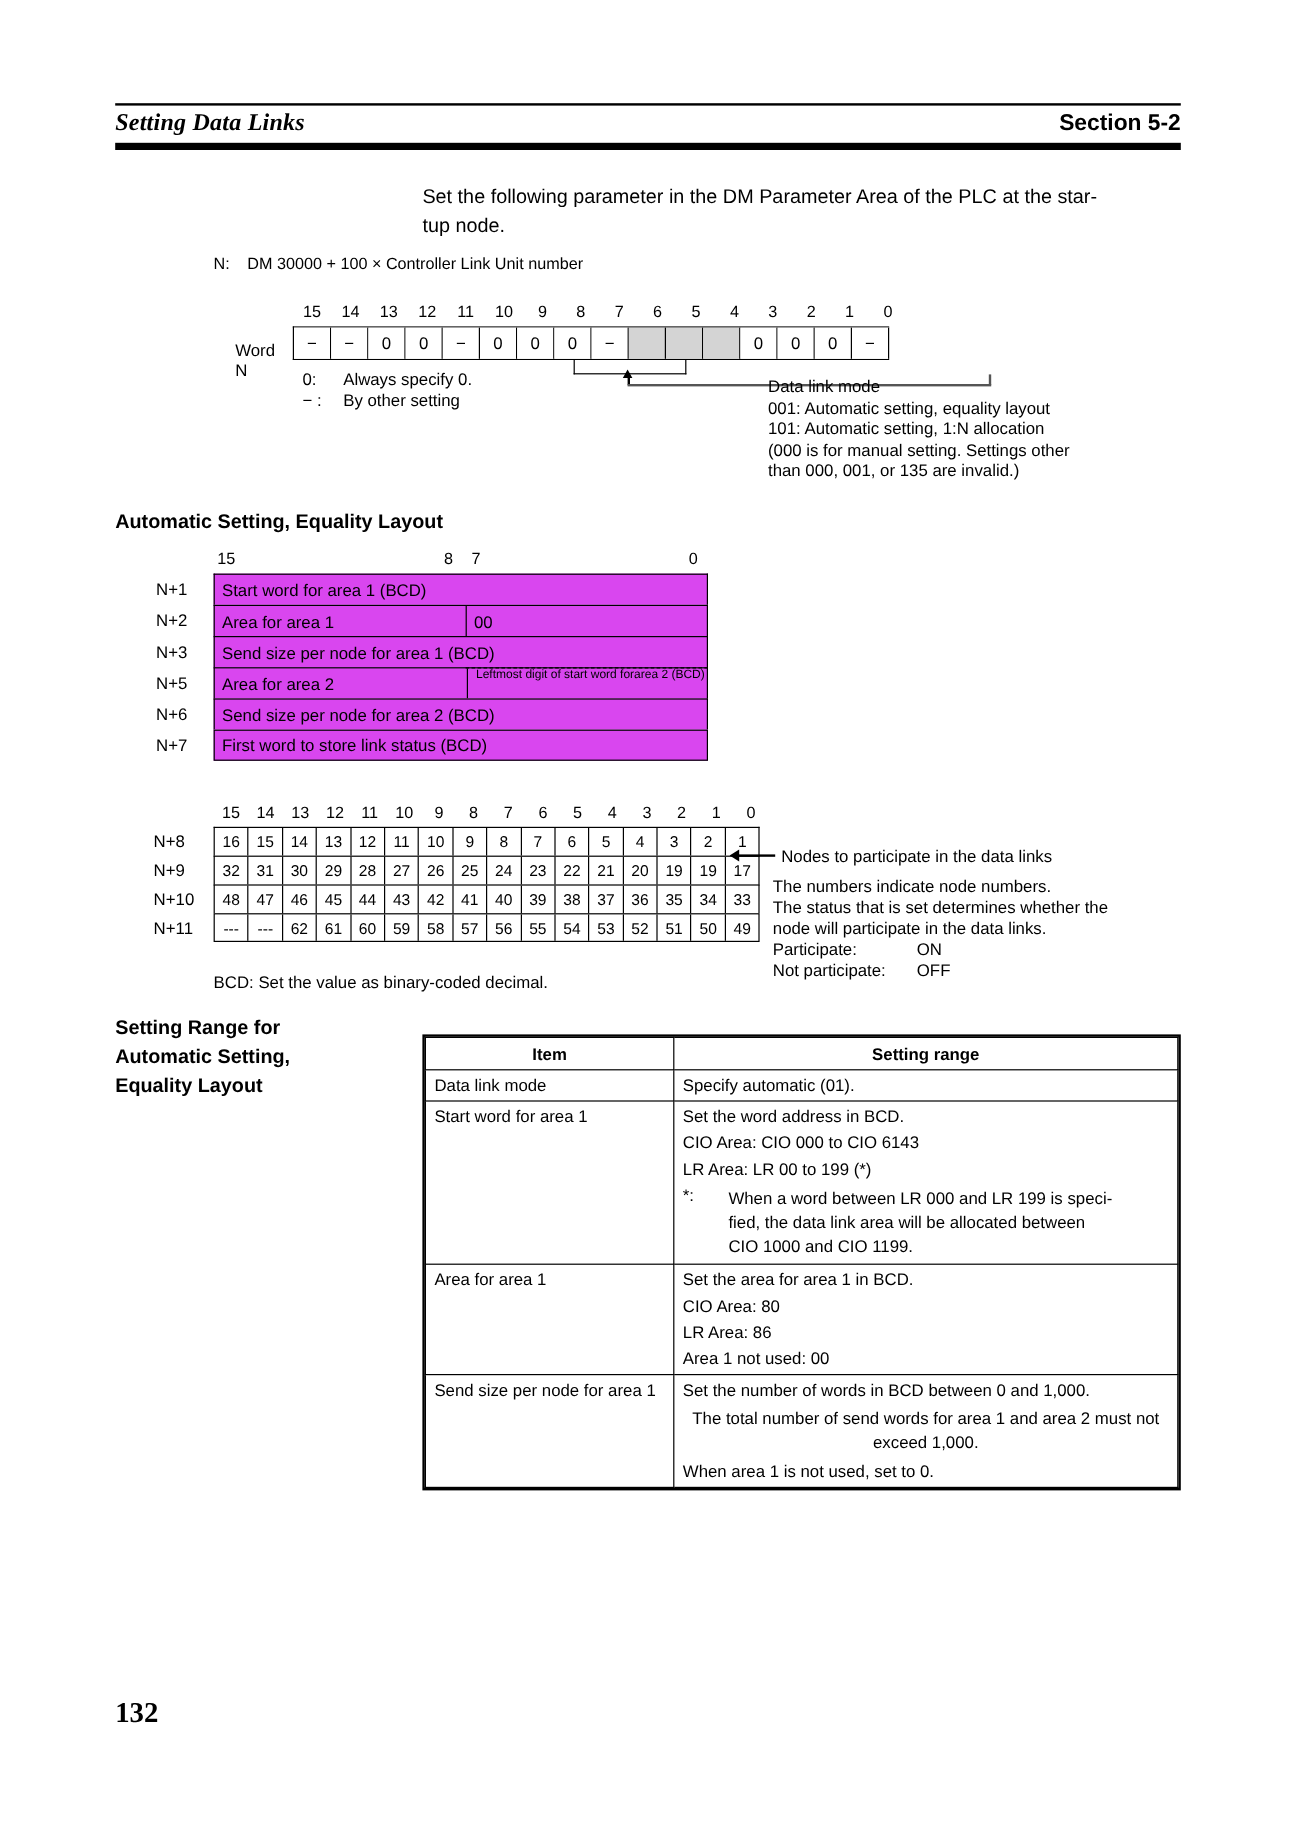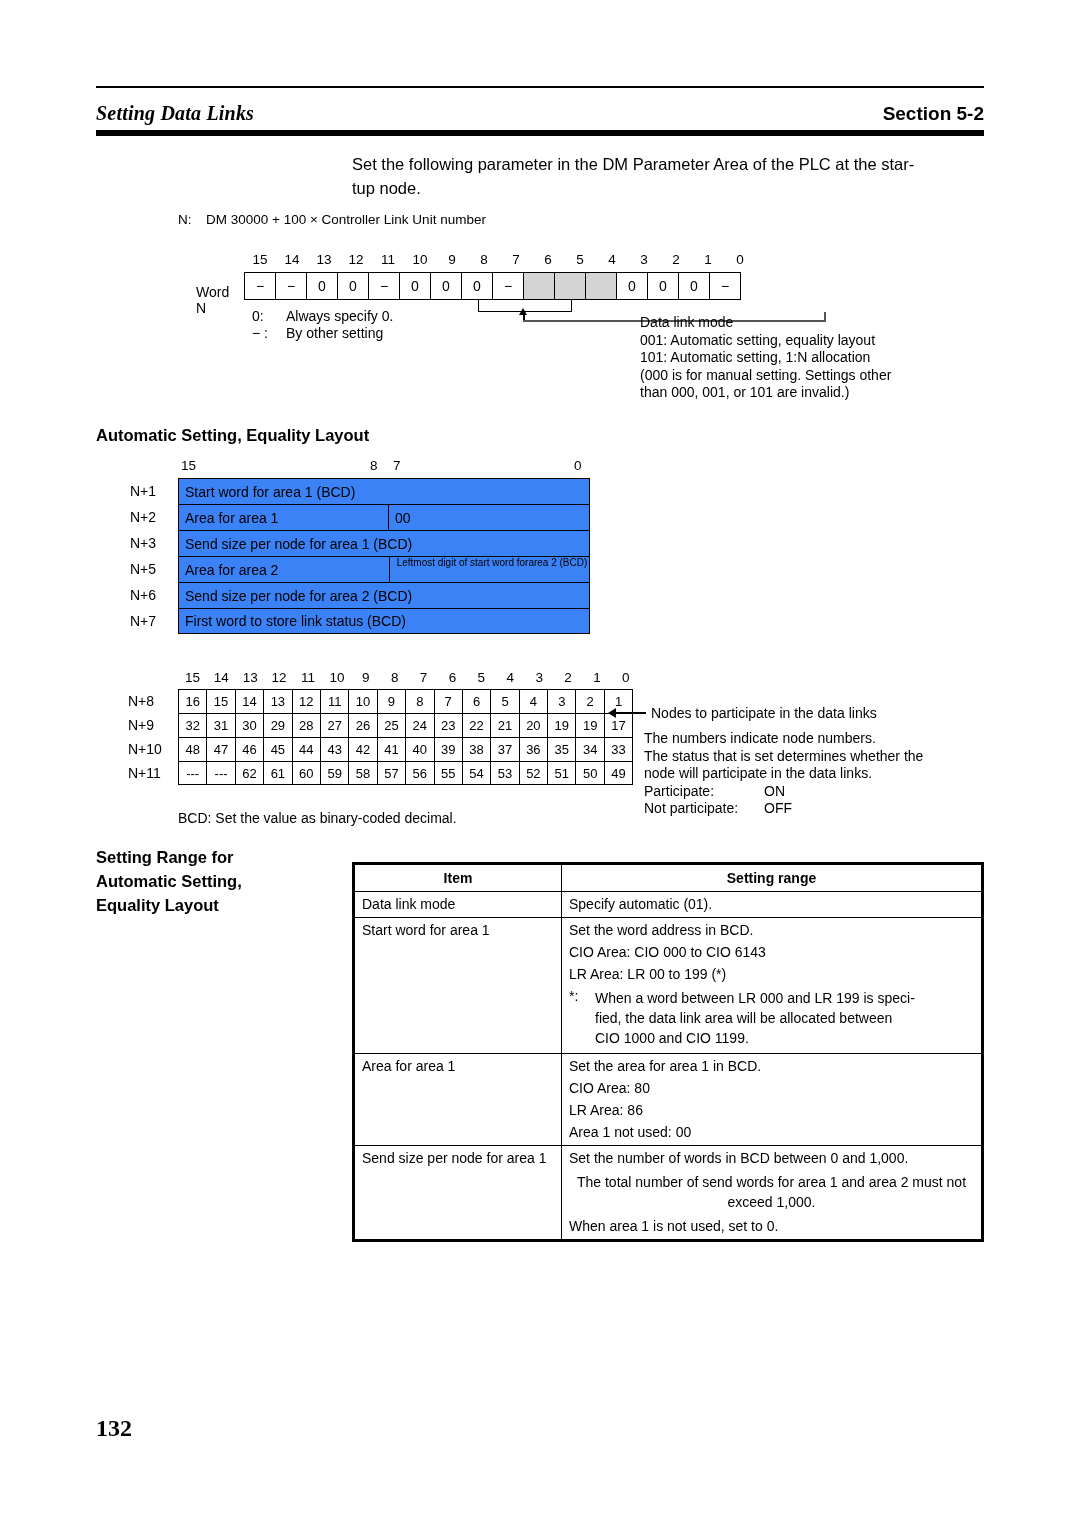--- a/index.html
+++ b/index.html
@@ -31,21 +31,21 @@
   .rule-thick {
     height: 6px;
     background: #000;
     width: 100%;
     margin-top: 2px;
   }
   .header-row {
     display: flex;
     justify-content: space-between;
     align-items: baseline;
-    padding: 14px 0 3px 0;
+    padding: 3px 0 3px 0;
   }
   .header-left {
     font-family: "Liberation Serif", serif;
     font-weight: bold;
     font-style: italic;
     font-size: 20px;
     letter-spacing: 0.2px;
   }
   .header-right {
     font-family: "Liberation Sans", sans-serif;
@@ -228,21 +228,21 @@
     justify-content: flex-start;
     padding-left: 2px;
     box-sizing: border-box;
   }
   .wt-box {
     width: 412px;
     border: 1.5px solid #000;
     border-bottom: none;
     display: flex;
     box-sizing: border-box;
-    background: #3b82f6;
+    background: #d946ef;
   }
   .wt-row:last-child .wt-box { border-bottom: 1.5px solid #000; }
   .wt-full {
     flex: 1;
     display: flex;
     align-items: center;
     padding-left: 6px;
     font-size: 14px;
   }
   .wt-left {
@@ -420,21 +420,21 @@
     padding: 5px 7px;
   }
   .col-item { width: 207px; margin-left: 19px; }
   .rt-line { display: block; margin-bottom: 6px; }
   .rt-line:last-child { margin-bottom: 0; }
   .rt-star {
     display: flex;
     margin-top: 2px;
   }
   .rt-star .star-k { width: 26px; flex: none; }
-  .rt-star .star-b { flex: 1; line-height: 20px; }
+  .rt-star .star-b { flex: 1; line-height: 20px; margin-left: 12px; }
   .tight { line-height: 20px; text-align: center; }
 
   
   .page-number {
     position: absolute;
     left: 96px;
     top: 1415px;
     font-family: "Liberation Serif", serif;
     font-weight: bold;
     font-size: 24px;
@@ -511,21 +511,21 @@
   <div class="brace-arrowhead"></div>
   <div class="brace-stem"></div>
   <div class="leader-line"></div>
   <div class="leader-tick"></div>
 
   <div class="mode-note">
     <div>Data link mode</div>
     <div>001: Automatic setting, equality layout</div>
     <div>101: Automatic setting, 1:N allocation</div>
     <div>(000 is for manual setting. Settings other</div>
-    <div>than 000, 001, or 101 are invalid.)</div>
+    <div>than 000, 001, or 135 are invalid.)</div>
   </div>
 </div>
 
 <div class="subtitle-auto">Automatic Setting, Equality Layout</div>
 
 <div class="wordtable">
   <div class="wt-scale">
     <span class="wt-s15">15</span>
     <span class="wt-s8">8</span>
     <span class="wt-s7">7</span>

